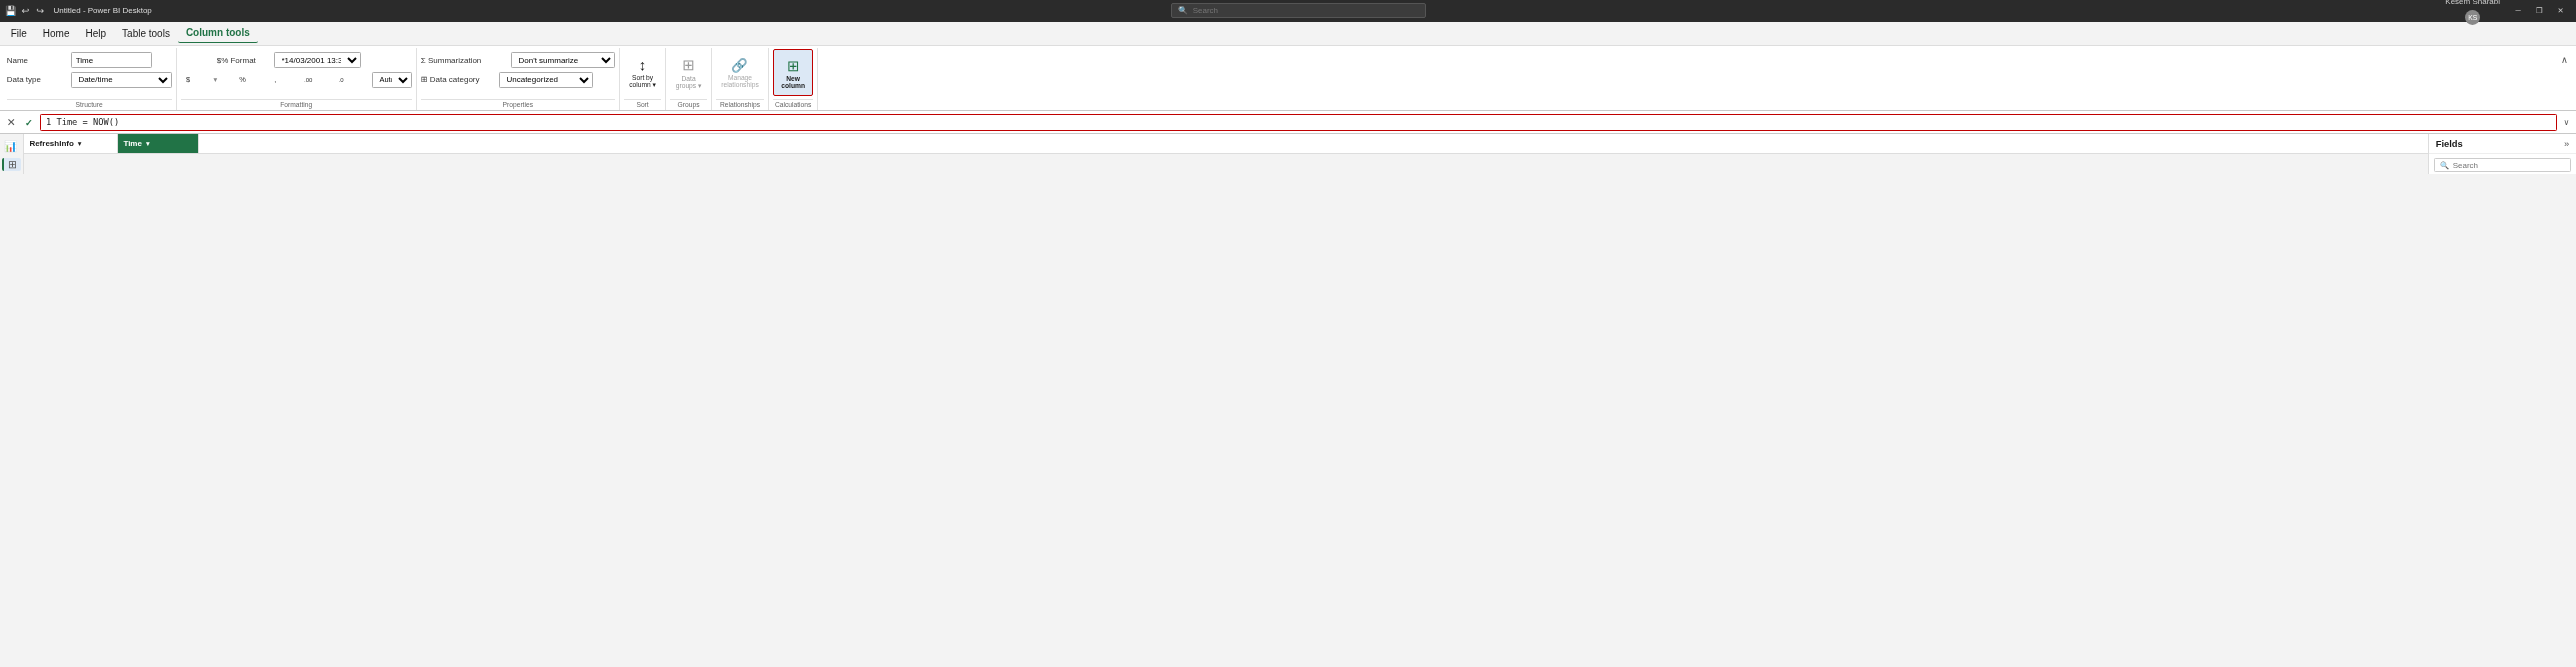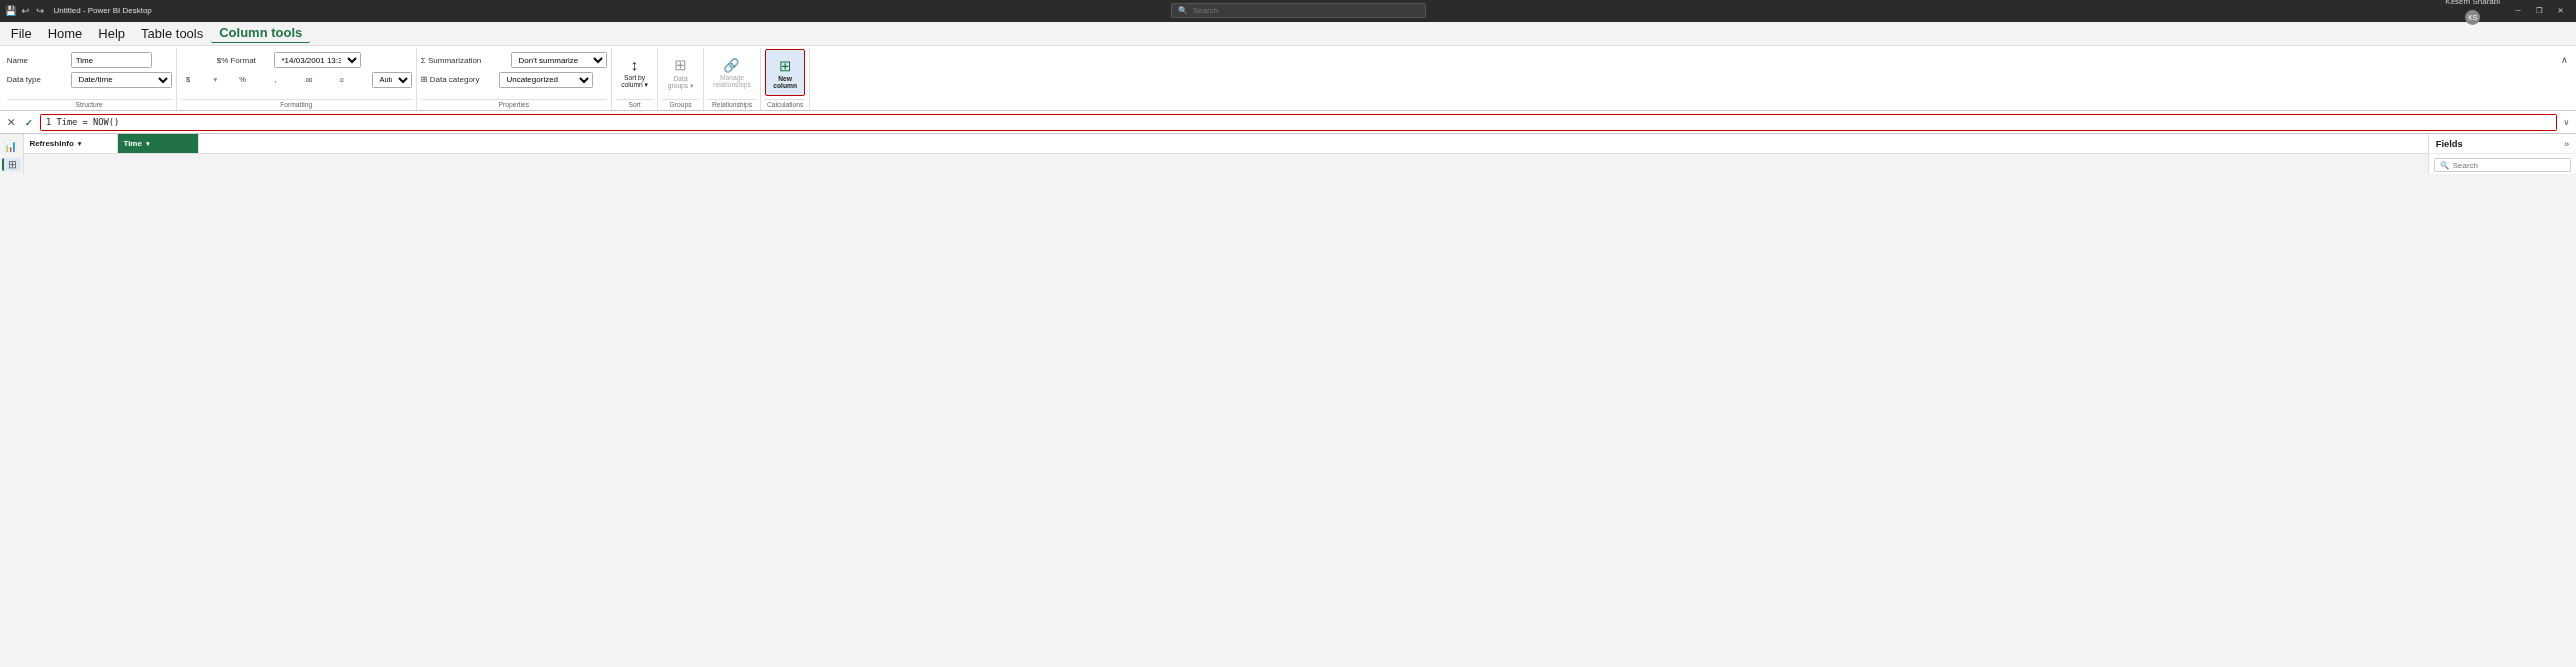--- a/index.html
+++ b/index.html
@@ -25,21 +25,21 @@
     .user-avatar { width: 14.8px; height: 14.8px; border-radius: 50%; background: #888; display: flex; align-items: center; justify-content: center; font-size: 6.7px; color: #fff; }
     .win-controls { display: flex; gap: 1.3px; }
     .win-btn { width: 20px; height: 14.8px; display: flex; align-items: center; justify-content: center; cursor: pointer; font-size: 7.4px; color: #ccc; }
 
     
     .menubar {
       display: flex; align-items: center; height: 24px; background: #f3f3f3;
       padding: 0 2.7px; border-bottom: 0.7px solid #ddd;
     }
     .menu-item {
-      padding: 2.7px 8px; font-size: 13px; cursor: pointer; border-radius: 2px; height: 19px;
+      padding: 2.7px 8px; font-size: 10px; cursor: pointer; border-radius: 2px; height: 19px;
       display: flex; align-items: center;
     }
     .tab-active-green {
       color: #217346; border-bottom: 1.3px solid #217346; font-weight: 600;
     }
 
     
     .ribbon {
       display: flex; align-items: stretch; background: #fff;
       border-bottom: 0.7px solid #c8c8c8; min-height: 59px; padding: 2.7px 2.7px 0;
@@ -256,21 +256,21 @@
       </div>
     </div>
     <div class="ribbon-group-label">Formatting</div>
   </div>
 
   <div class="ribbon-group">
     <div class="ribbon-group-content">
       <div class="ribbon-fields-col">
         <div class="ribbon-field">
           <span class="ribbon-label" style="width:72px;">Σ Summarization</span>
-          <select class="ribbon-select" style="width:96px;">
+          <select class="ribbon-select" style="width:104px;">
             <option>Don't summarize</option>
             <option>Sum</option>
             <option>Average</option>
             <option>Min</option>
             <option>Max</option>
           </select>
         </div>
         <div class="ribbon-field">
           <span class="ribbon-label" style="width:60px;">⊞ Data category</span>
           <select class="ribbon-select" style="width:94px;">

